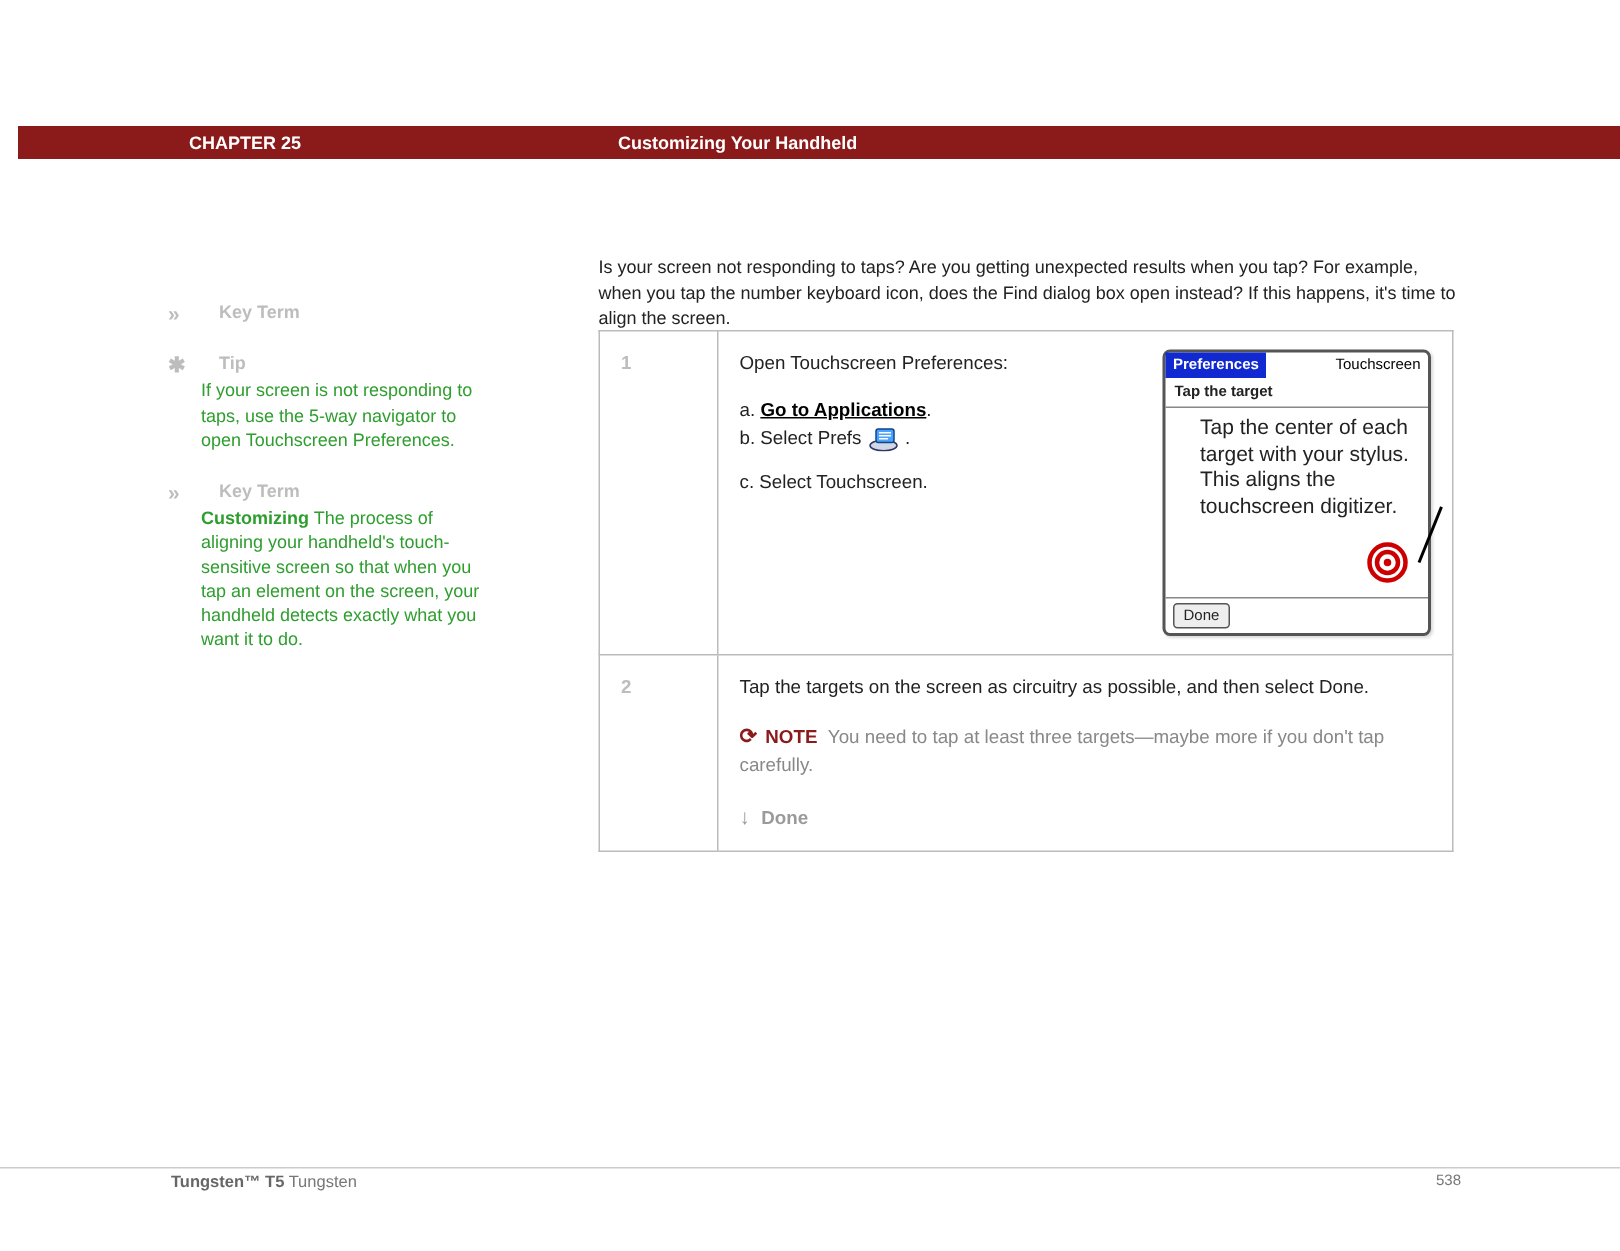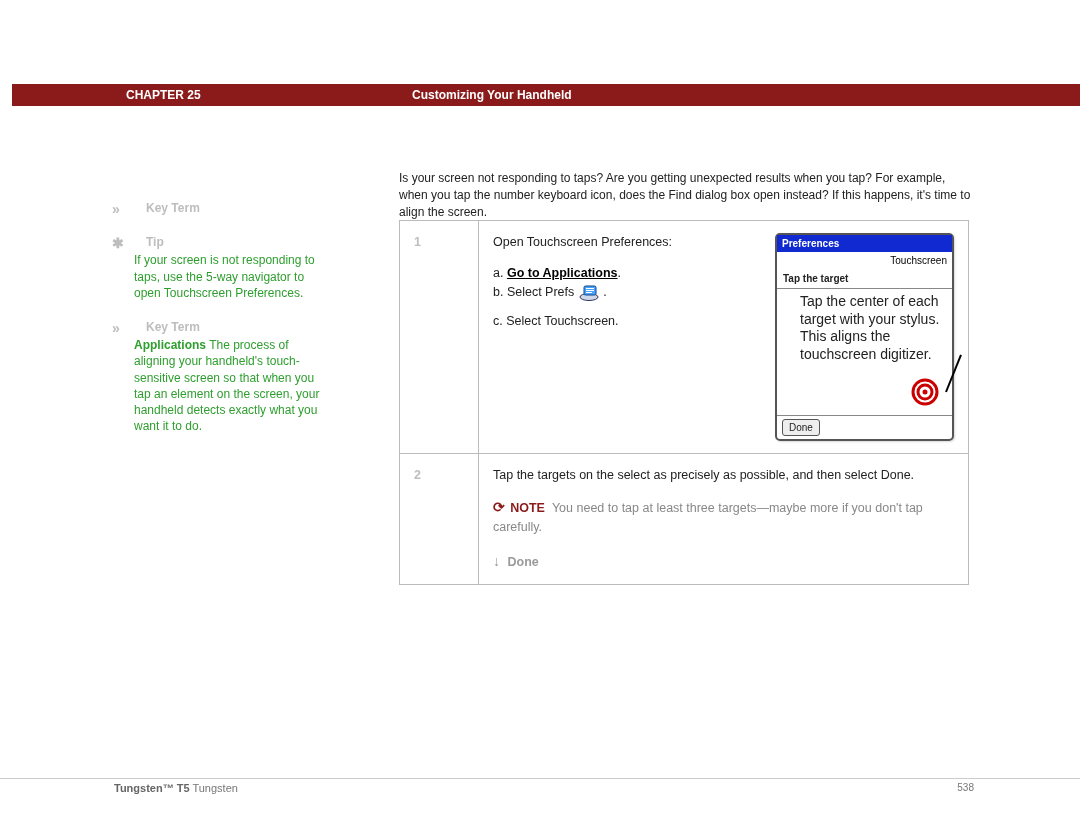--- a/index.html
+++ b/index.html
@@ -115,21 +115,20 @@
     border-radius: 5px;
     background: #fff;
     font-family: Tahoma, Arial, sans-serif;
     font-size: 10px;
     margin-left: 12px;
     box-shadow: 1px 1px 2px rgba(0,0,0,.15);
   }
   .device-title {
     display: flex;
     font-size: 10px;
-    flex-direction: column;
   }
   .device-title .t-left {
     background: #1029d0;
     color: #fff;
     font-weight: bold;
     padding: 1px 5px;
   }
   .device-title .t-right {
     flex: 1;
     text-align: right;
@@ -229,21 +228,21 @@
     <span class="side-icon">✱</span>
     <span class="side-label">Tip</span>
     <div class="side-body">
       <span>If your screen is not responding to taps, use the 5-way navigator to open Touchscreen Preferences.</span>
     </div>
   </div>
   <div class="side-block">
     <span class="side-icon">»</span>
     <span class="side-label">Key Term</span>
     <div class="side-body">
-      <b>Applications</b>
+      <b>Customizing</b>
       <span>The process of aligning your handheld's touch-sensitive screen so that when you tap an element on the screen, your handheld detects exactly what you want it to do.</span>
     </div>
   </div>
 </div>
 
 <div class="main">
   <div class="intro">Is your screen not responding to taps? Are you getting unexpected results when you tap? For example, when you tap the number keyboard icon, does the Find dialog box open instead? If this happens, it's time to align the screen.</div>
 
   <table class="step-table">
     <tbody>
@@ -287,21 +286,21 @@
           </svg>
           <span>.</span>
         </div>
         <div style="margin-top:10px">c.  Select Touchscreen.</div>
         <div style="clear:both"></div>
       </td>
     </tr>
     <tr>
       <td class="step-num">2</td>
       <td class="step-body">
-        <div>Tap the targets on the select as precisely as possible, and then select Done.</div>
+        <div>Tap the targets on the screen as circuitry as possible, and then select Done.</div>
         <div style="margin-top:12px">
           <span class="note-sym">⟳</span>
           <span class="note-label">NOTE</span>
           &nbsp;<span style="color:#888">You need to tap at least three targets—maybe more if you don't tap carefully.</span>
         </div>
         <div class="done-row">
           <span class="done-arrow">↓</span>
           <span>Done</span>
         </div>
       </td>

